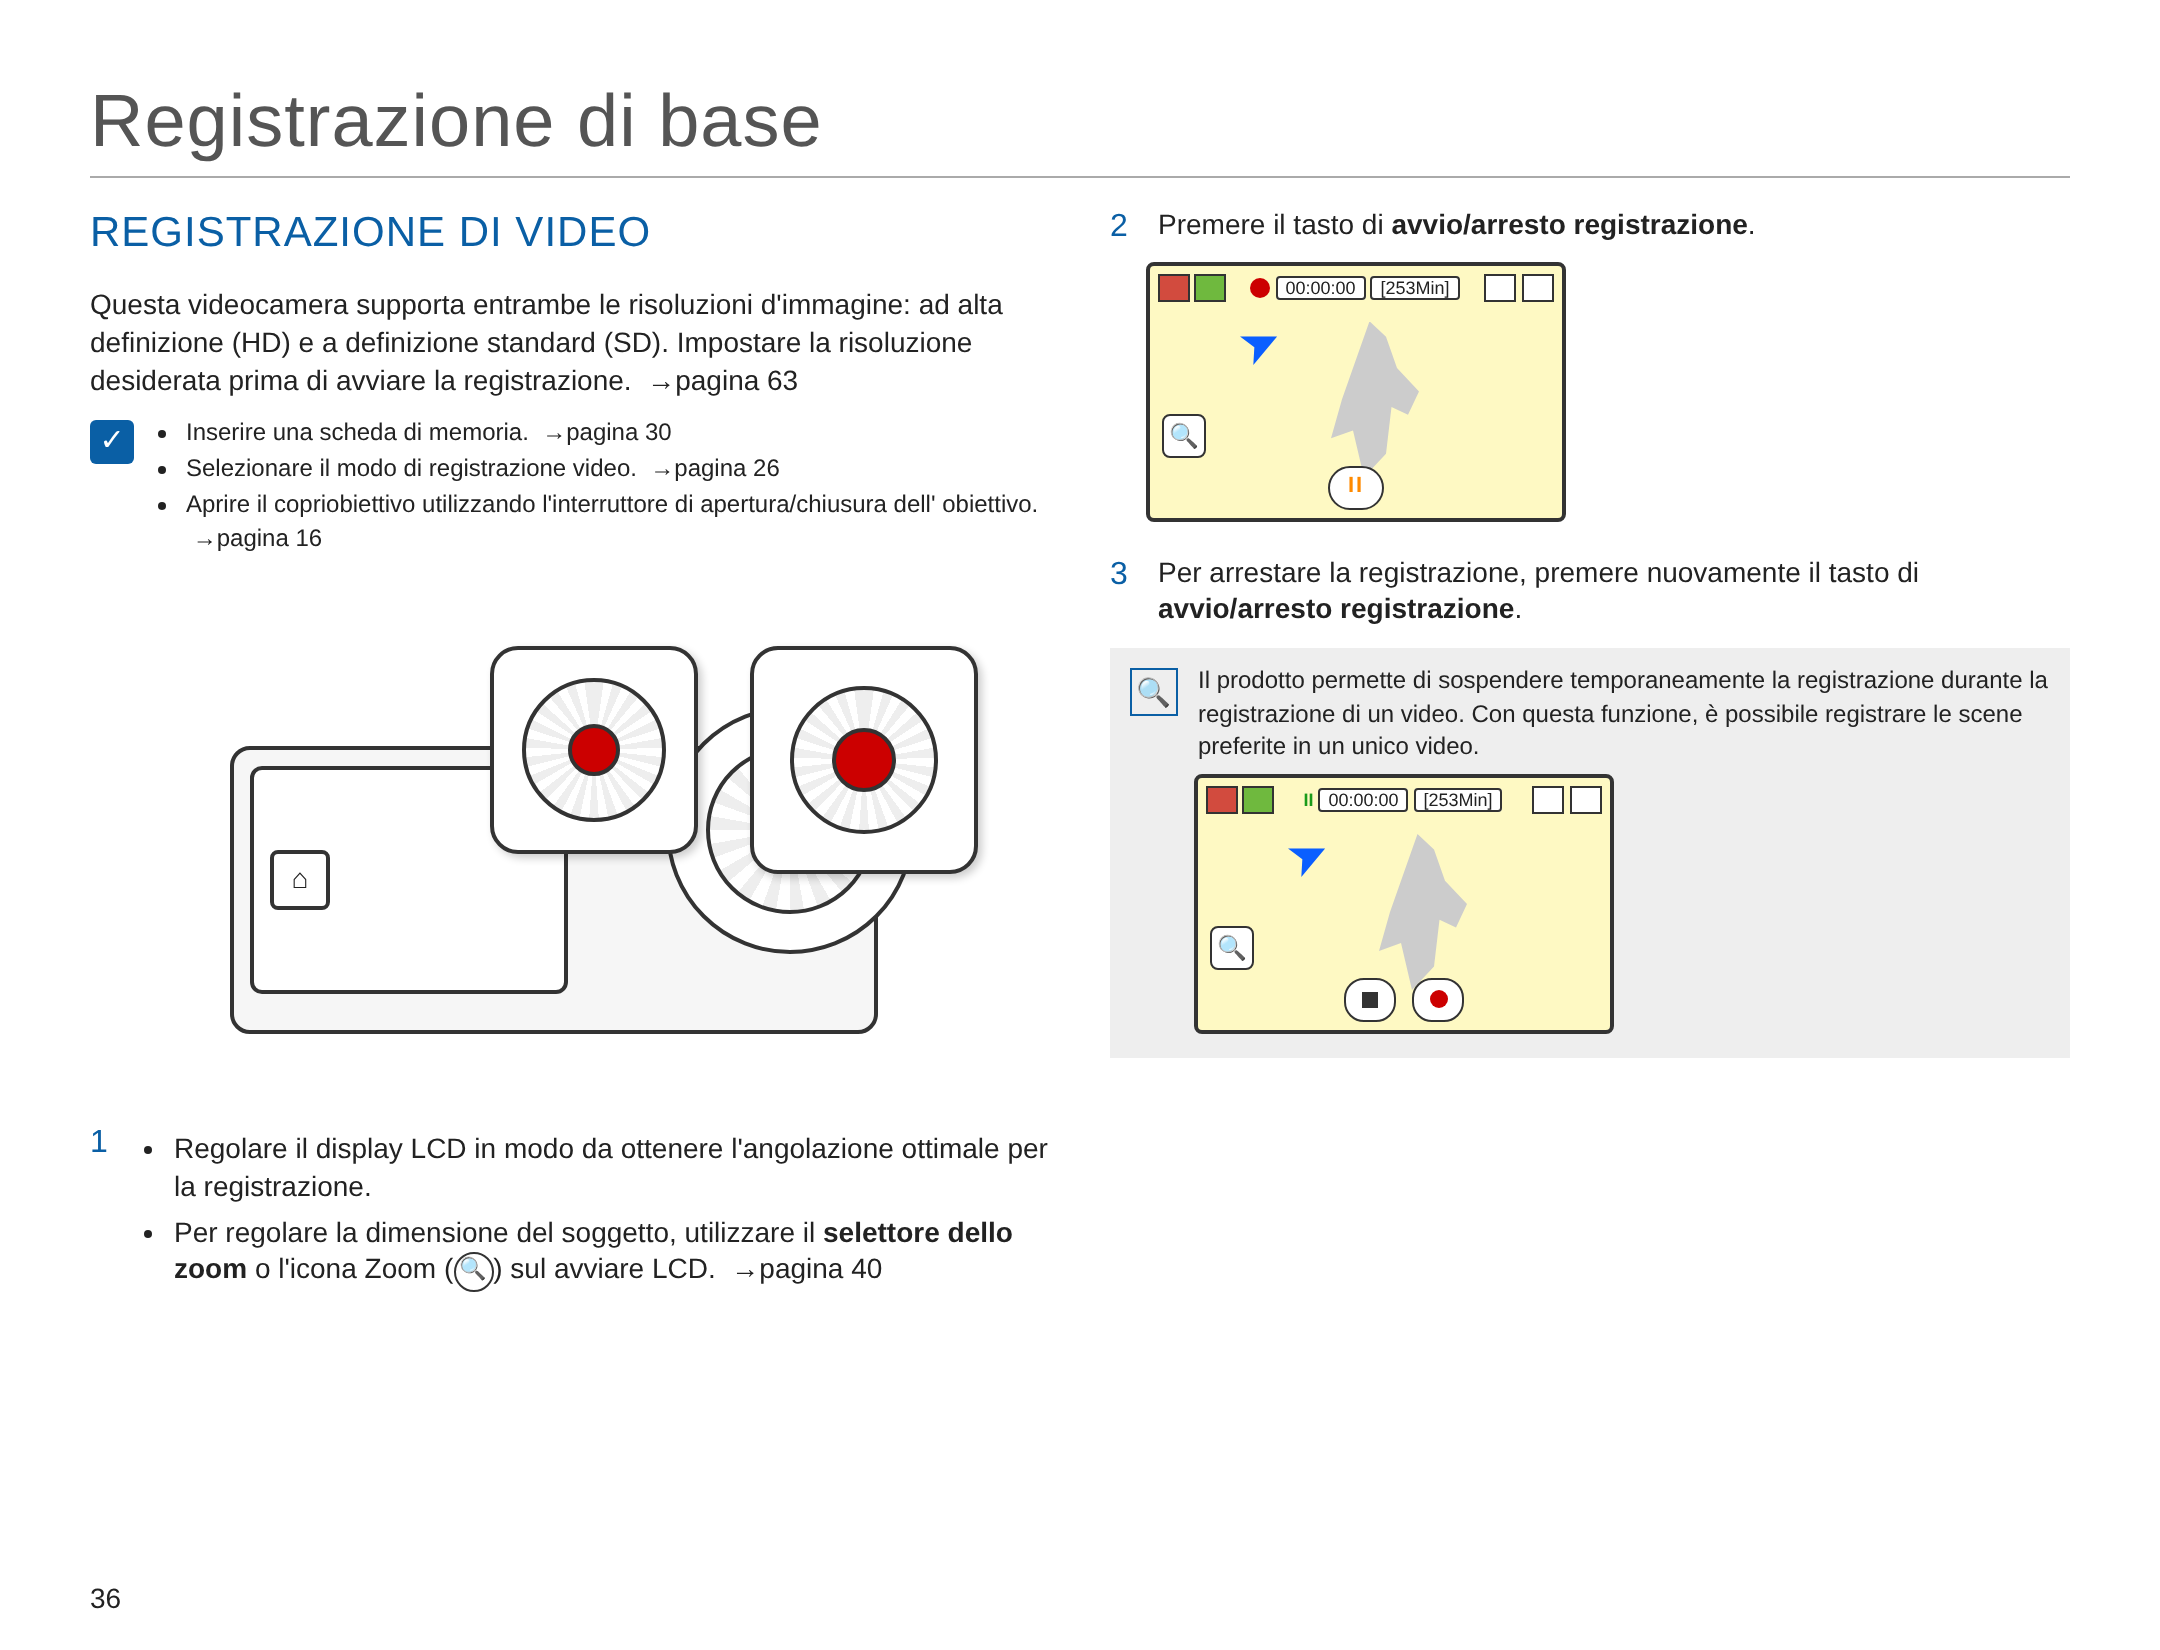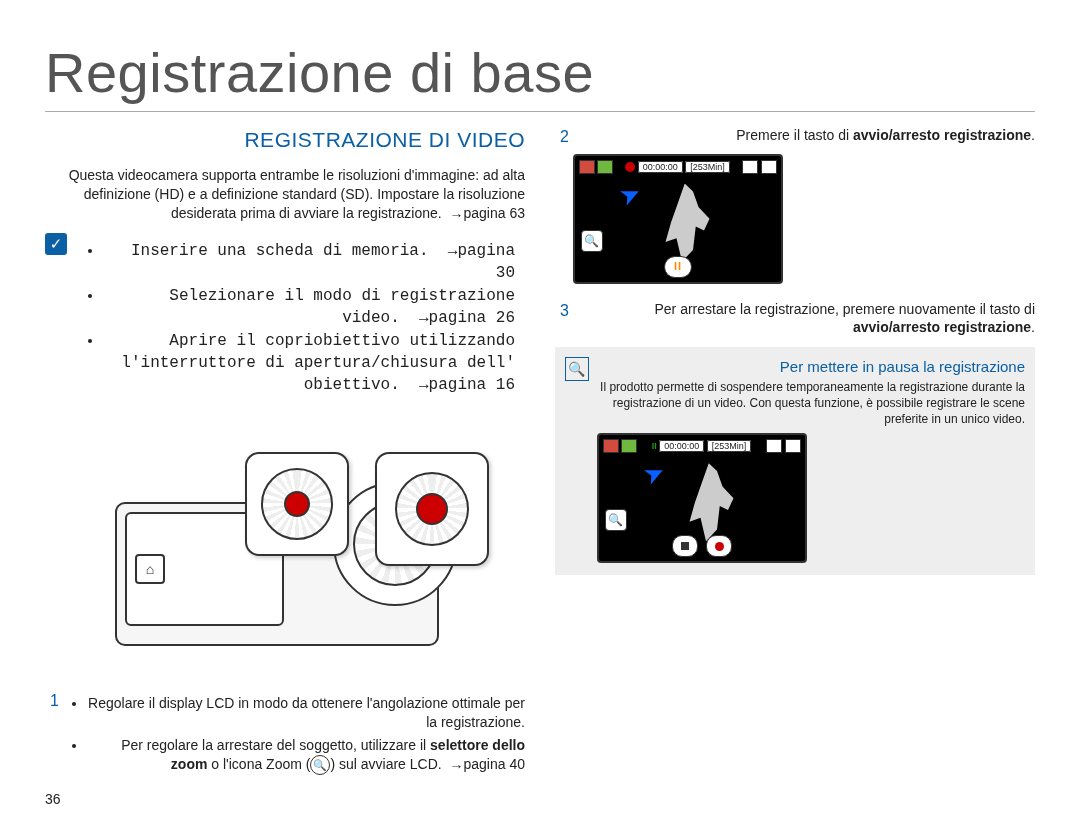--- a/index.html
+++ b/index.html
@@ -11,37 +11,36 @@
     height: 825px;
     box-sizing: border-box;
     position: relative;
   }
   .page {
     padding: 40px 45px 20px 45px;
     box-sizing: border-box;
     height: 100%;
   }
   .chapter-title {
-    font-size: 56px;
+    font-size: 37px;
     font-weight: 200;
     color: #555;
     border-bottom: 1px solid #aaa;
     padding-bottom: 6px;
     margin-bottom: 14px;
     letter-spacing: 0.5px;
   }
   .cols {
     display: flex;
     gap: 30px;
   }
   .col {
     flex: 1;
     font-size: 14px;
     line-height: 1.35;
-    text-align: right;
   }
   .section-title {
     color: #0a5fa5;
     font-size: 21px;
     font-weight: 400;
     letter-spacing: 0.5px;
     margin-bottom: 12px;
   }
   .intro {
     margin-bottom: 3px;
@@ -61,24 +60,23 @@
     color: #fff;
     border-radius: 3px;
     display: flex;
     align-items: center;
     justify-content: center;
     font-size: 15px;
     flex: 0 0 22px;
     margin-top: 2px;
   }
   ul.note-list {
-    margin: 10px;
+    margin: 0;
     padding: 0 0 0 16px;
-    font-size: 16px;
-    font-family: Liberation Mono, monospace;
+    font-size: 12px;
   }
   ul.note-list li { margin-bottom: 2px; }
   .camera-illus {
     margin: 8px auto 18px auto;
     width: 380px;
     height: 250px;
     position: relative;
   }
   .cam-body {
     position: absolute;
@@ -175,21 +173,21 @@
     width: 10px; height: 10px;
     background: #cc0000;
     border-radius: 50%;
     vertical-align: middle;
   }
   .lcd {
     width: 210px;
     border: 2px solid #333;
     border-radius: 4px;
     margin: 6px 0 16px 18px;
-    background: #000000;
+    background: #fef9c3;
     padding: 4px;
     box-sizing: border-box;
     position: relative;
     height: 130px;
   }
   .lcd-top {
     display: flex;
     justify-content: space-between;
     align-items: center;
     font-size: 9px;
@@ -372,21 +370,21 @@
             </div>
         </div>
       </div>
 
       <div class="step">
         <div class="step-num">1</div>
         <div class="step-body">
           <ul>
             <li>Regolare il display LCD in modo da ottenere l'angolazione ottimale per la registrazione.</li>
             <li>
-              <span>Per regolare la arrestare del soggetto, utilizzare il </span><span class="bold">selettore dello zoom</span><span> o l'icona Zoom (</span><span class="icon-inline">🔍</span><span>) sul avviare LCD.</span>
+              <span>Per regolare la dimensione del soggetto, utilizzare il </span><span class="bold">selettore dello zoom</span><span> o l'icona Zoom (</span><span class="icon-inline">🔍</span><span>) sul avviare LCD.</span>
               <span class="arrow">&nbsp;→</span><span>pagina 40</span>
             </li>
           </ul>
         </div>
       </div>
     </div>
 
     <div class="col">
 
       <div class="step">
@@ -428,21 +426,20 @@
         <div class="step-num">3</div>
         <div class="step-body">
           <span>Per arrestare la registrazione, premere nuovamente il tasto di </span><span class="bold">avvio/arresto registrazione</span><span>.</span>
         </div>
       </div>
 
       <div class="tip-block">
         <div class="tip-head">
           <div class="tip-icon">🔍</div>
           <div style="flex:1">
-            <div class="tip-title">Per mettere in pausa la registrazione</div>
             <div class="tip-body" style="margin-left:0">Il prodotto permette di sospendere temporaneamente la registrazione durante la registrazione di un video. Con questa funzione, è possibile registrare le scene preferite in un unico video.</div>
           </div>
         </div>
 
         <div class="lcd" style="margin:6px 0 0 32px;">
           <div class="lcd-top">
             <div class="left-icons">
               <span class="tiny-icon red"></span>
               <span class="tiny-icon green"></span>
             </div>

